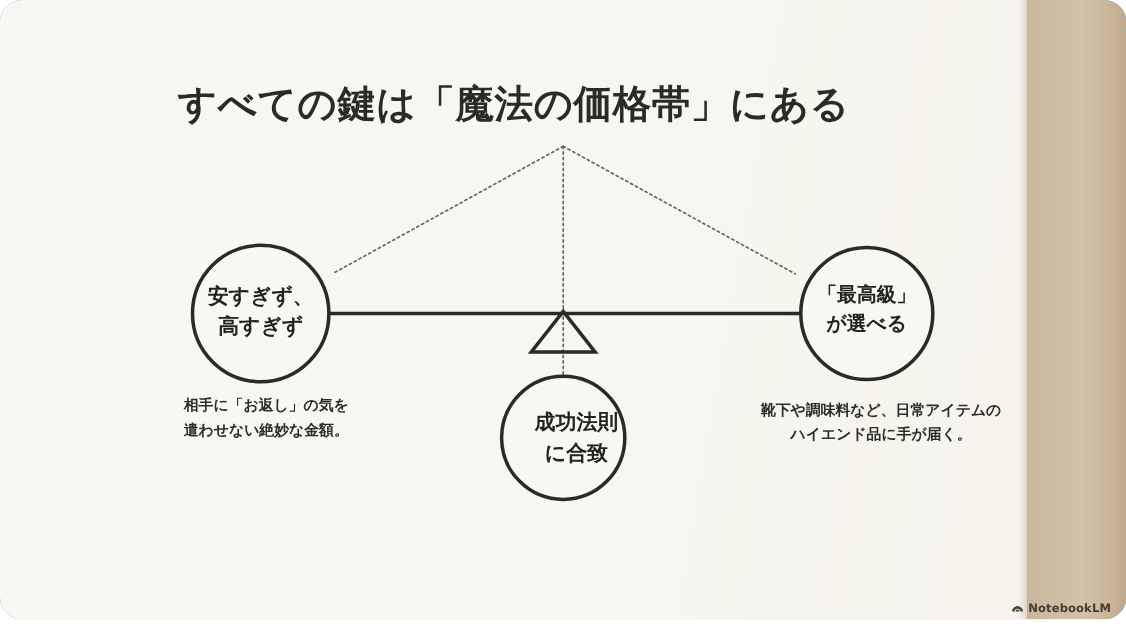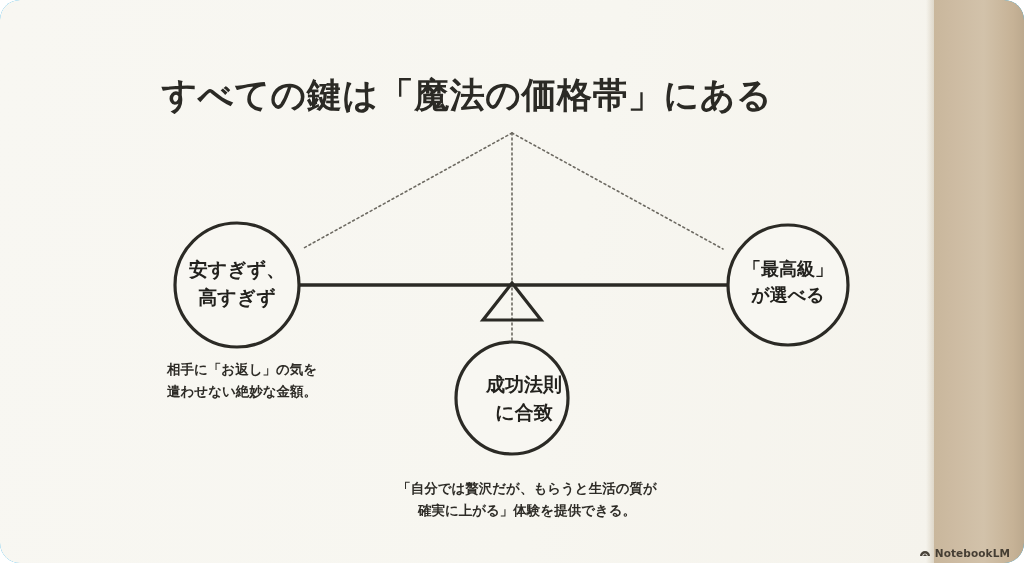--- a/index.html
+++ b/index.html
@@ -144,22 +144,22 @@
 
   <div class="node-label" id="label-right">「最高級」
 が選べる</div>
   <div class="node-label" id="label-left">安すぎず、
 高すぎず</div>
   <div class="node-label" id="label-bottom">成功法則
 に合致</div>
 
   <div class="caption" id="caption-left">相手に「お返し」の気を
 遣わせない絶妙な金額。</div>
-  <div class="caption" id="caption-bottom">「自分では贅沢だが、もらうと生活の質が
-確実に上がる」体験を提供できる。</div>
+  <div class="caption" id="caption-right">靴下や調味料など、日常アイテムの
+ハイエンド品に手が届く。</div>
 
   <div class="edge-shadow"></div>
   <div class="edge-band">
     <div class="watermark">
       <span class="nb-mark">
         <svg width="12" height="10" viewBox="0 0 12 10">
           <path d="M1 9 A5 5 0 0 1 11 9 L8.6 9 A2.6 2.6 0 0 0 3.4 9 Z" fill="#3a332a"></path>
           <path d="M4.2 9 A1.8 1.8 0 0 1 7.8 9 Z" fill="#3a332a"></path>
         </svg>
       </span>

